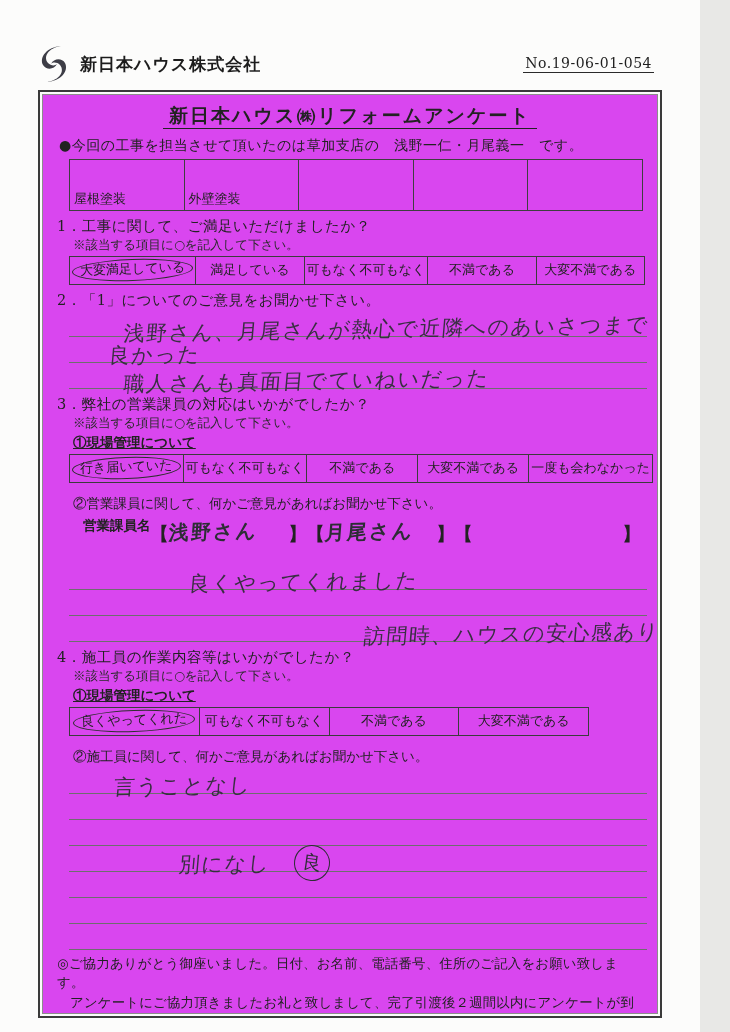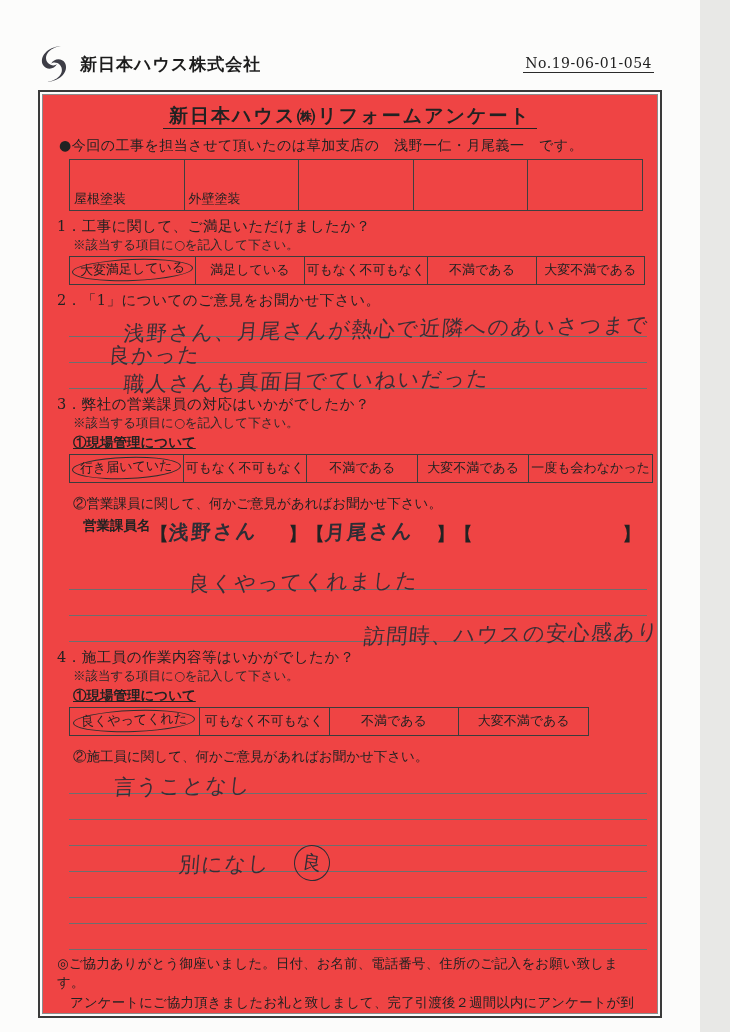--- a/index.html
+++ b/index.html
@@ -7,21 +7,21 @@
         font-family:"DejaVu Serif","Liberation Serif",serif;color:#222;}
   
   .header{display:flex;align-items:center;padding:44px 46px 0 34px;}
   .logo{width:40px;height:40px;flex:0 0 auto;margin-right:6px;}
   .company{font-family:"DejaVu Sans","Liberation Sans",sans-serif;font-weight:bold;
            font-size:17px;color:#1c1c1c;letter-spacing:1px;}
   .docnum{margin-left:auto;font-size:14px;color:#1e1e1e;border-bottom:1.4px solid #2a2a2a;
           padding:0 2px 1px 2px;letter-spacing:.5px;}
   
   .box{margin:10px 42px 0 42px;height:920px;border:1px solid #8d8d8d;outline:2px solid #3a3a3a;
-       outline-offset:2px;padding:6px 14px 4px 14px;box-sizing:border-box;overflow:hidden;background:#ef4444;}
+       outline-offset:2px;padding:6px 14px 4px 14px;box-sizing:border-box;overflow:hidden;background:#d946ef;}
   .form-title{text-align:center;font-size:19px;font-weight:bold;letter-spacing:2px;margin:2px 0 8px;}
   .form-title span{border-bottom:1.6px solid #222;padding:0 6px 2px;}
   .intro{font-size:14px;margin:2px 0 4px 2px;letter-spacing:.5px;}
   .work-label{font-size:14px;margin:2px 0 0 2px;}
   .work-label span{border-bottom:1.2px solid #333;padding-bottom:1px;}
   
   .work-table{display:flex;width:572px;margin:3px 0 6px 12px;border:1.6px solid #3f3f3f;height:50px;}
   .work-cell{flex:1;display:flex;align-items:flex-end;padding:2px 4px;font-size:13px;}
   .work-cell + .work-cell{border-left:1.3px solid #3f3f3f;}
   .q-title{font-size:14.5px;margin:6px 0 1px 0;letter-spacing:.5px;}

